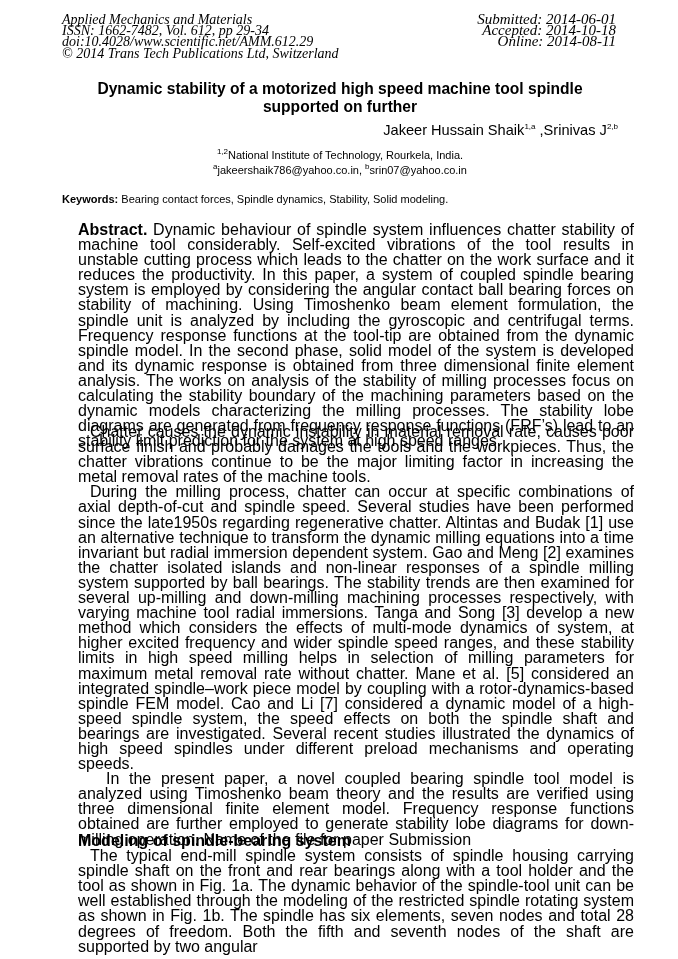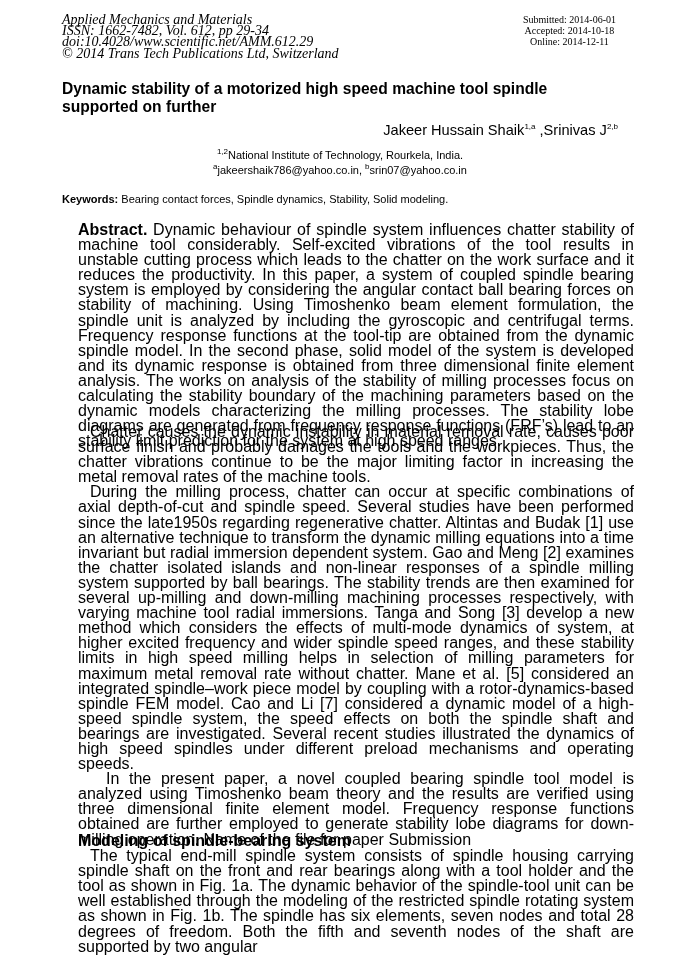--- a/index.html
+++ b/index.html
@@ -1,20 +1,20 @@
 <!DOCTYPE html>
 <html><head>
 <meta charset="utf-8">
 <style>
   html, body { margin: 0; padding: 0; background: #ffffff; }
   body { width: 678px; height: 959px; position: relative; overflow: hidden; color: #000; }
   .page { position: absolute; left: 0; top: 0; width: 678px; height: 959px; }
   .meta-left { position: absolute; left: 62px; top: 14px; font-family: "Liberation Serif", serif; font-style: italic; font-size: 14px; line-height: 11.2px; }
-  .meta-right { position: absolute; right: 62px; top: 14px; text-align: center; font-family: "Liberation Serif", serif; font-size: 10px; line-height: 11.2px; }
-  .title { position: absolute; left: 62px; width: 556px; top: 80px; text-align: left; font-family: "Liberation Sans", sans-serif; font-weight: bold; font-size: 15.6px; line-height: 18px; }
+  .meta-right { position: absolute; right: 62px; top: 14px; text-align: right; font-family: "Liberation Serif", serif; font-style: italic; font-size: 15px; line-height: 11.2px; }
+  .title { position: absolute; left: 62px; width: 556px; top: 80px; text-align: center; font-family: "Liberation Sans", sans-serif; font-weight: bold; font-size: 15.6px; line-height: 18px; }
   .authors { position: absolute; left: 62px; width: 556px; top: 122px; text-align: right; font-family: "Liberation Sans", sans-serif; font-size: 14.6px; line-height: 17px; }
   .authors sup, .affil sup { font-size: 8px; vertical-align: super; line-height: 0; }
   .affil { position: absolute; left: 62px; width: 556px; top: 148px; text-align: center; font-family: "Liberation Sans", sans-serif; font-size: 11px; line-height: 14.5px; }
   .keywords { position: absolute; left: 62px; width: 556px; top: 192px; font-family: "Liberation Sans", sans-serif; font-size: 11px; line-height: 14px; }
   .keywords b { font-weight: bold; }
   .body-text { position: absolute; left: 78px; width: 556px; font-family: Liberation Sans, sans-serif; font-size: 16px; line-height: 15.1px; text-align: justify; }
   .body-text p { margin: 0; }
   .indent { text-indent: 12px; }
   .indent2 { text-indent: 28px; }
   .heading { font-weight: bold; }
@@ -30,21 +30,21 @@
   <div class="meta-left">
     <div>Applied Mechanics and Materials</div>
     <div>ISSN: 1662-7482, Vol. 612, pp 29-34</div>
     <div>doi:10.4028/www.scientific.net/AMM.612.29</div>
     <div>© 2014 Trans Tech Publications Ltd, Switzerland</div>
   </div>
 
   <div class="meta-right">
     <div>Submitted: 2014-06-01</div>
     <div>Accepted: 2014-10-18</div>
-    <div>Online: 2014-12-11</div>
+    <div>Online: 2014-08-11</div>
   </div>
 
   <div class="title">
     <div>Dynamic stability of a motorized high speed machine tool spindle</div>
     <div>supported on further</div>
   </div>
 
   <div class="authors"><span>Jakeer Hussain Shaik</span><sup>1,a</sup><span> ,</span><span>Srinivas J</span><sup>2,b</sup></div>
 
   <div class="affil">

